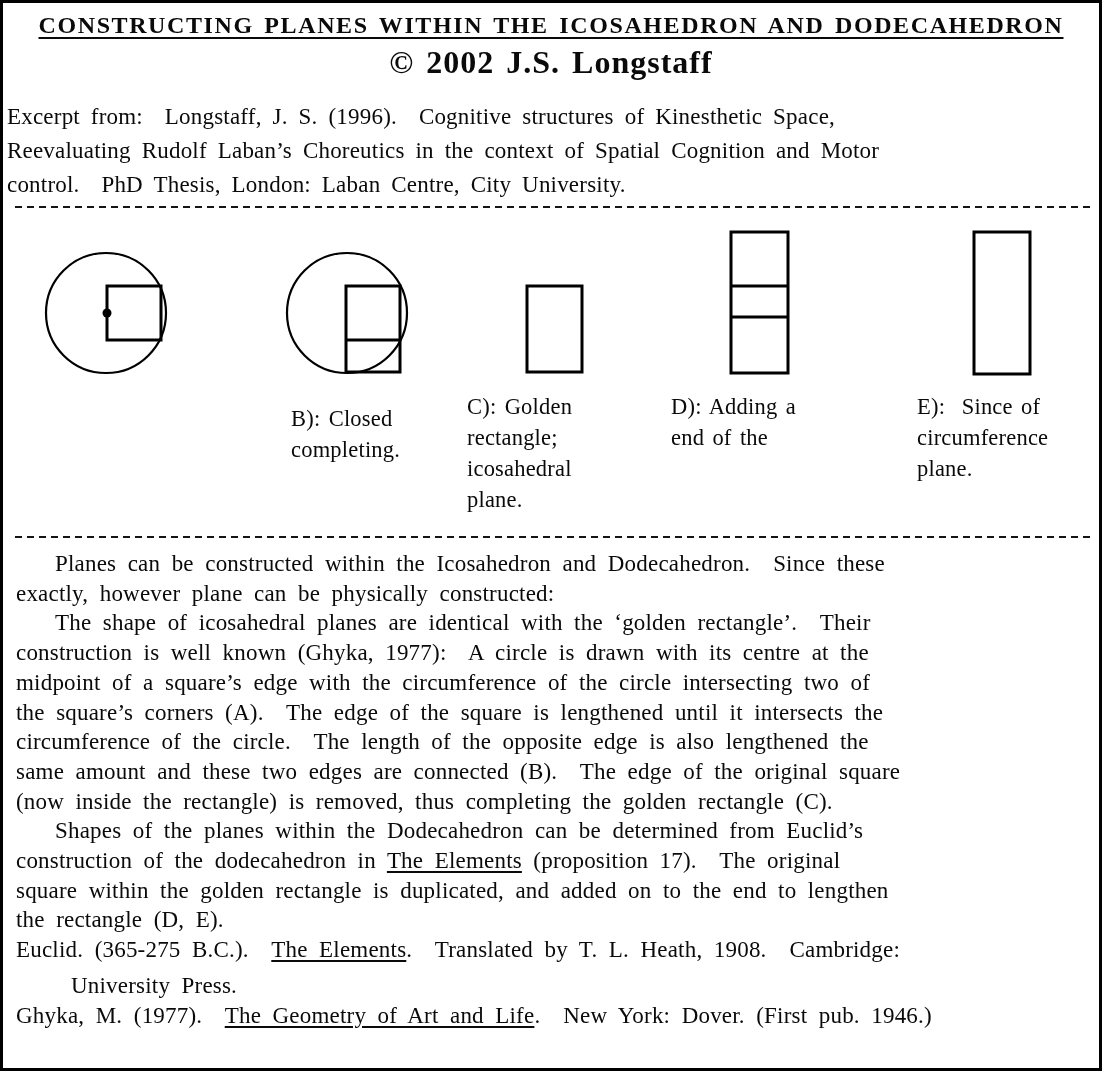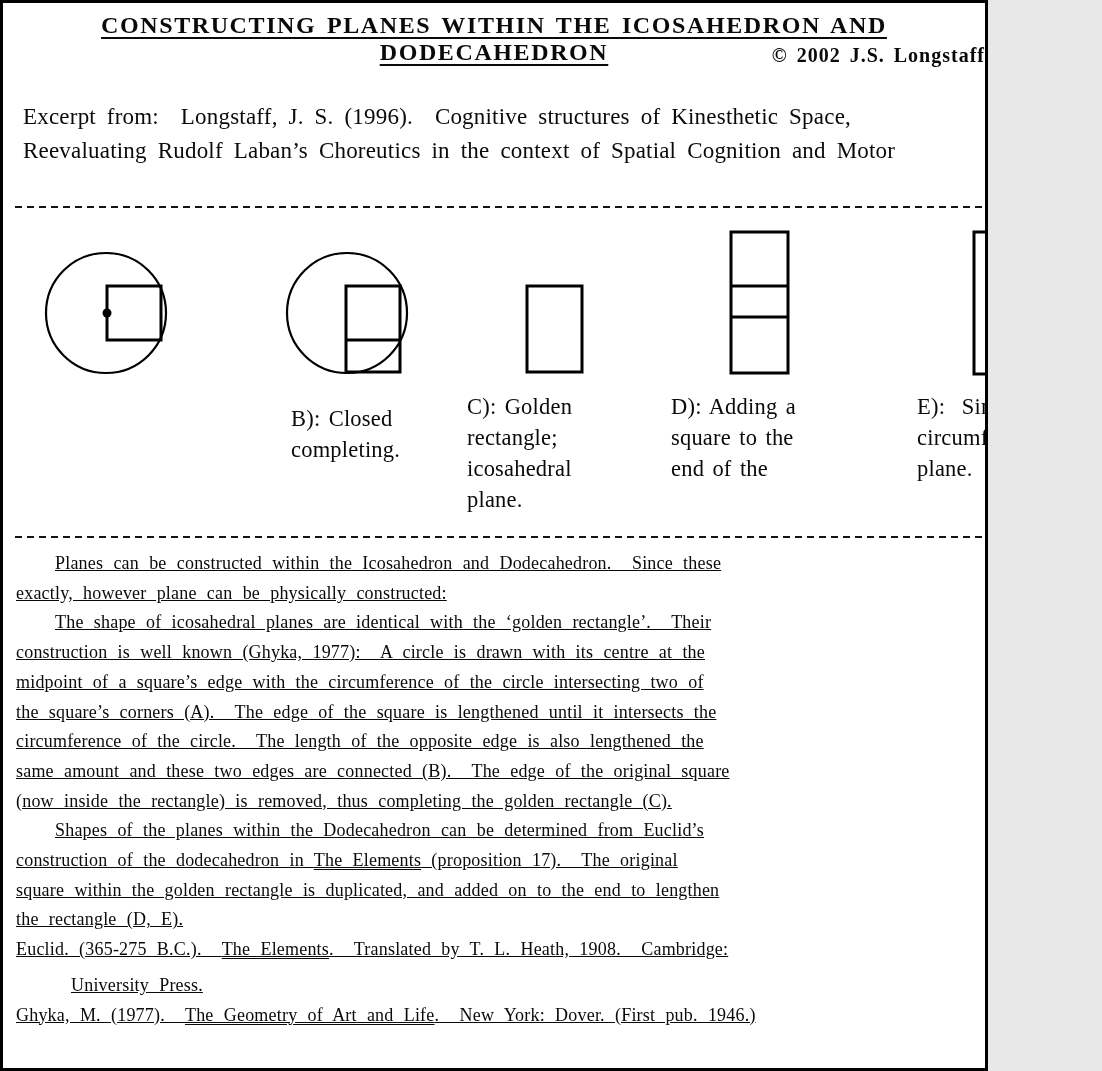--- a/index.html
+++ b/index.html
@@ -1,40 +1,40 @@
 <!DOCTYPE html>
 <html><head>
 <meta charset="utf-8">
 <style>
   html,body{margin:0;padding:0;background:#e8e8e8;}
   .page{
     position:relative;
-    width:988px;height:1071px;
+    width:1102px;height:1071px;
     box-sizing:border-box;
     background:#ffffff;
     border:3px solid #000;
     font-family:"Liberation Serif", serif;
     color:#0a0a0a;
     overflow:hidden;
   }
   .ln{white-space:pre;}
   .title{
     position:absolute;top:9px;left:0;width:100%;
     text-align:center;font-size:24px;font-weight:bold;
     letter-spacing:1.6px;word-spacing:3px;
     text-decoration:underline;
     text-underline-offset:4px;
   }
   .copyright{
     position:absolute;top:41px;left:0;width:100%;
-    text-align:right;font-size:20px;font-weight:bold;
+    text-align:center;font-size:32px;font-weight:bold;
     letter-spacing:1px;word-spacing:3px;
   }
   .excerpt{
-    position:absolute;top:97px;left:20px;
+    position:absolute;top:97px;left:4px;
     font-size:23px;line-height:34px;
     letter-spacing:0.2px;word-spacing:5px;
   }
   .dash{
     position:absolute;left:12px;width:1078px;height:2px;
     background:repeating-linear-gradient(90deg,#141414 0 7px,transparent 7px 12px);
   }
   .dash1{top:203px;}
   .dash2{top:533px;}
   .figband{position:absolute;top:215px;left:0;}
@@ -44,38 +44,39 @@
     font-size:22.5px;line-height:31px;
     letter-spacing:0.2px;word-spacing:2.5px;
   }
   .cap-a{left:21px;}
   .cap-b{left:288px;margin-top:12px;}
   .cap-c{left:464px;}
   .cap-d{left:668px;}
   .cap-e{left:914px;}
   .bodytext{
     position:absolute;top:546px;left:13px;
-    font-size:18px;line-height:29.7px;
-    letter-spacing:0.2px;word-spacing:5.5px;text-decoration:underline;
+    font-size:23px;line-height:29.7px;
+    letter-spacing:0.2px;word-spacing:5.5px;
   }
   .indent{padding-left:39px;}
   .hang{padding-left:55px;margin-top:6px;}
   .u{text-decoration:underline;text-underline-offset:3px;}
 </style>
 </head>
 <body>
 
 <div class="page">
 
   <div class="title">CONSTRUCTING PLANES WITHIN THE ICOSAHEDRON AND DODECAHEDRON</div>
   <div class="copyright">© 2002 J.S. Longstaff</div>
 
   <div class="excerpt">
     <div class="ln">Excerpt from:  Longstaff, J. S. (1996).  Cognitive structures of Kinesthetic Space,</div>
     <div class="ln">Reevaluating Rudolf Laban’s Choreutics in the context of Spatial Cognition and Motor</div>
+    <div class="ln">control.  PhD Thesis, London: Laban Centre, City University.</div>
   </div>
 
   <div class="dash dash1"></div>
 
   <svg class="figband" width="1102" height="170" viewBox="0 0 1102 170">
     <g fill="none" stroke="#000">
       <circle cx="103" cy="95" r="60" stroke-width="2.2"></circle>
       <rect x="104" y="68" width="54" height="54" stroke-width="3"></rect>
       <circle cx="104" cy="95" r="4.5" fill="#000" stroke="none"></circle>
     </g>
@@ -102,21 +103,20 @@
     <div class="ln">completing.</div>
   </div>
   <div class="caption cap-c">
     <div class="ln">C): Golden</div>
     <div class="ln">rectangle;</div>
     <div class="ln">icosahedral</div>
     <div class="ln">plane.</div>
   </div>
   <div class="caption cap-d">
     <div class="ln">D): Adding a</div>
-    <div class="ln">square to the</div>
     <div class="ln">end of the</div>
   </div>
   <div class="caption cap-e">
     <div class="ln">E):  Since of</div>
     <div class="ln">circumference</div>
     <div class="ln">plane.</div>
   </div>
 
   <div class="dash dash2"></div>
 

